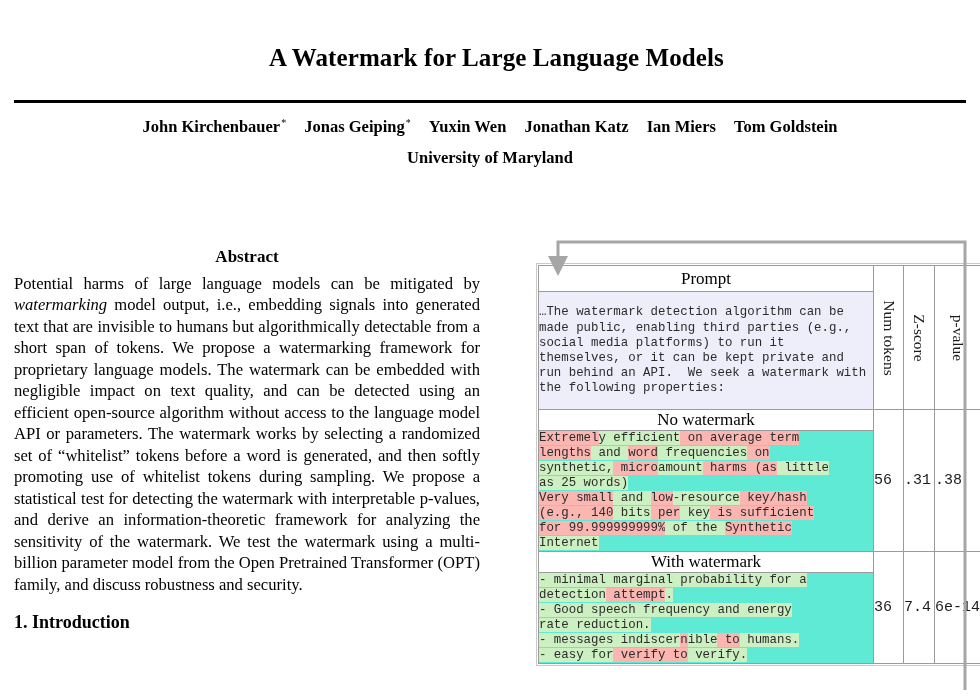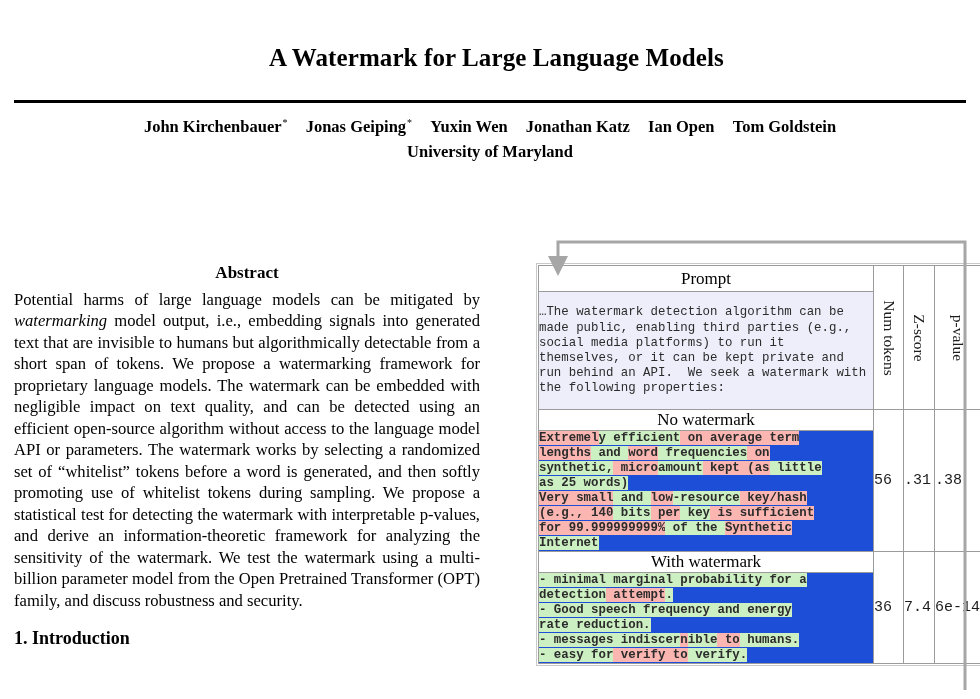--- a/index.html
+++ b/index.html
@@ -44,37 +44,37 @@
   .authors sup {
     font-size: 10px;
     font-weight: normal;
     vertical-align: super;
     margin-left: 1px;
   }
   .affil {
     text-align: center;
     font-size: 16.5px;
     font-weight: bold;
-    margin-top: 6px;
+    margin-top: 12px;
   }
 
   
   .body-area {
     position: absolute;
     top: 243px;
     left: 0;
     width: 980px;
     height: 456px;
   }
 
   
   .col-left {
     position: absolute;
     left: 14px;
-    top: 16px;
+    top: 0;
     width: 466px;
   }
   .abstract-head {
     text-align: center;
     font-weight: bold;
     font-size: 17px;
     margin: 4px 0 6px 0;
   }
   .abstract-body {
     font-size: 16.6px;
@@ -132,23 +132,22 @@
     letter-spacing: 0px;
     color: #2b2b2b;
     white-space: pre-wrap;
     word-break: normal;
   }
   .prompt-body {
     background: #eeeefa;
     padding: 2px 3px 3px 4px;
   }
   .gen-body {
-    background: #1d4ed8;
+    background: #5eead4;
     padding: 0px 3px 2px 4px;
-    font-weight: bold;
   }
   .hl-g { background: #cdf0c2; }
   .hl-r { background: #fbb6b2; }
 
   .numcell {
     text-align: left;
     font-size: 15px;
     font-family: Liberation Mono, monospace;
     color: #1c1c1c;
   }
@@ -181,21 +180,21 @@
 <body>
 
 <h1 class="paper-title">A Watermark for Large Language Models</h1>
 <div class="title-rule"></div>
 
 <div class="authors">
   <span class="nm"><span>John Kirchenbauer</span><sup>*</sup></span>
   <span class="nm"><span>Jonas Geiping</span><sup>*</sup></span>
   <span class="nm"><span>Yuxin Wen</span></span>
   <span class="nm"><span>Jonathan Katz</span></span>
-  <span class="nm"><span>Ian Open</span></span>
+  <span class="nm"><span>Ian Miers</span></span>
   <span class="nm"><span>Tom Goldstein</span></span>
 </div>
 <div class="affil">University of Maryland</div>
 
 <div class="body-area">
 
   <div class="col-left">
     <div class="abstract-head">Abstract</div>
     <div class="abstract-body"><span>Potential harms of large language models can be mitigated by </span><i>watermarking</i><span> model output, i.e., embedding signals into generated text that are invisible to humans but algorithmically detectable from a short span of tokens. We propose a watermarking framework for proprietary language models. The watermark can be embedded with negligible impact on text quality, and can be detected using an efficient open-source algorithm without access to the language model API or parameters. The watermark works by selecting a randomized set of “whitelist” tokens before a word is generated, and then softly promoting use of whitelist tokens during sampling. We propose a statistical test for detecting the watermark with interpretable p-values, and derive an information-theoretic framework for analyzing the sensitivity of the watermark. We test the watermark using a multi-billion parameter model from the Open Pretrained Transformer (OPT) family, and discuss robustness and security.</span></div>
     <div class="section-head">1. Introduction</div>
@@ -228,21 +227,21 @@
 
         <tr>
           <td class="sec-label">No watermark</td>
           <td class="numcell" rowspan="2">56</td>
           <td class="numcell" rowspan="2">.31</td>
           <td class="numcell" rowspan="2">.38</td>
         </tr>
         <tr>
           <td class="mono gen-body"><span class="hl-r">Extremel</span><span class="hl-g">y efficient</span><span class="hl-r"> on average term
 lengths</span><span class="hl-g"> and </span><span class="hl-r">word</span><span class="hl-g"> frequencies</span><span class="hl-r"> on
-</span><span class="hl-g">synthetic,</span><span class="hl-r"> micro</span><span class="hl-g">amount</span><span class="hl-r"> kept (as</span><span class="hl-g"> little
+</span><span class="hl-g">synthetic,</span><span class="hl-r"> micro</span><span class="hl-g">amount</span><span class="hl-r"> harms (as</span><span class="hl-g"> little
 as 25 words)</span><span class="hl-r">
 Very small</span><span class="hl-g"> and </span><span class="hl-r">low</span><span class="hl-g">-resource</span><span class="hl-r"> key/hash
 (e.g., 140</span><span class="hl-g"> bits</span><span class="hl-r"> per</span><span class="hl-g"> key</span><span class="hl-r"> is sufficient
 for 99.</span><span class="hl-r">999999999%</span><span class="hl-g"> of the </span><span class="hl-r">Synthetic
 </span><span class="hl-g">Internet</span></td>
         </tr>
 
         <tr>
           <td class="sec-label">With watermark</td>
           <td class="numcell" rowspan="2">36</td>

